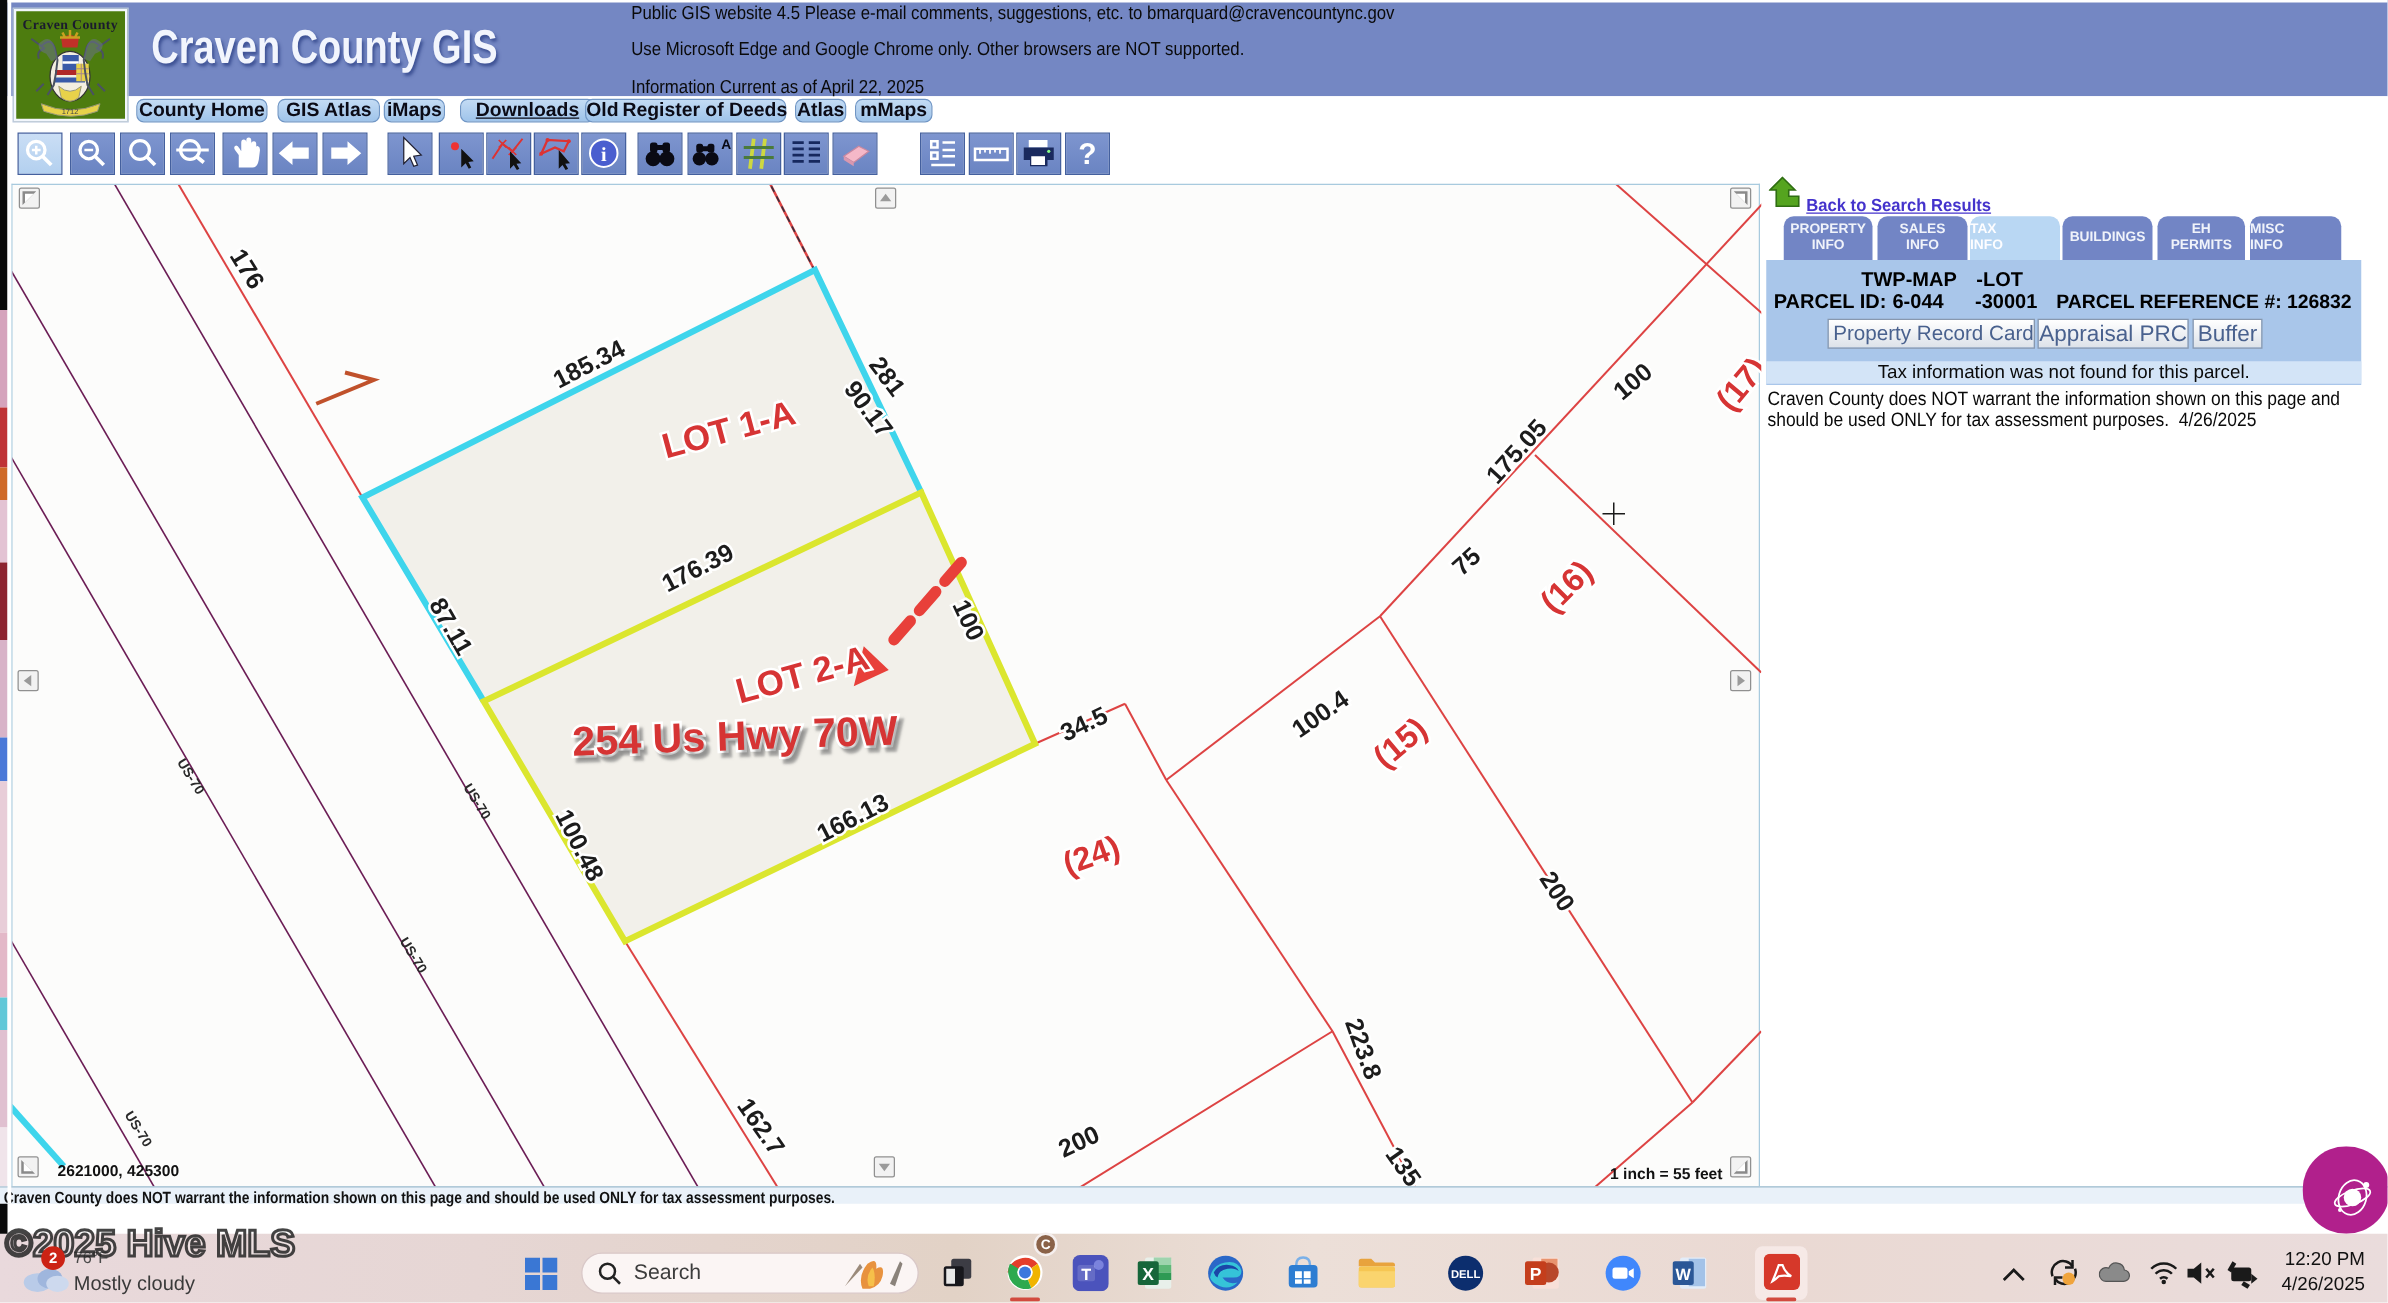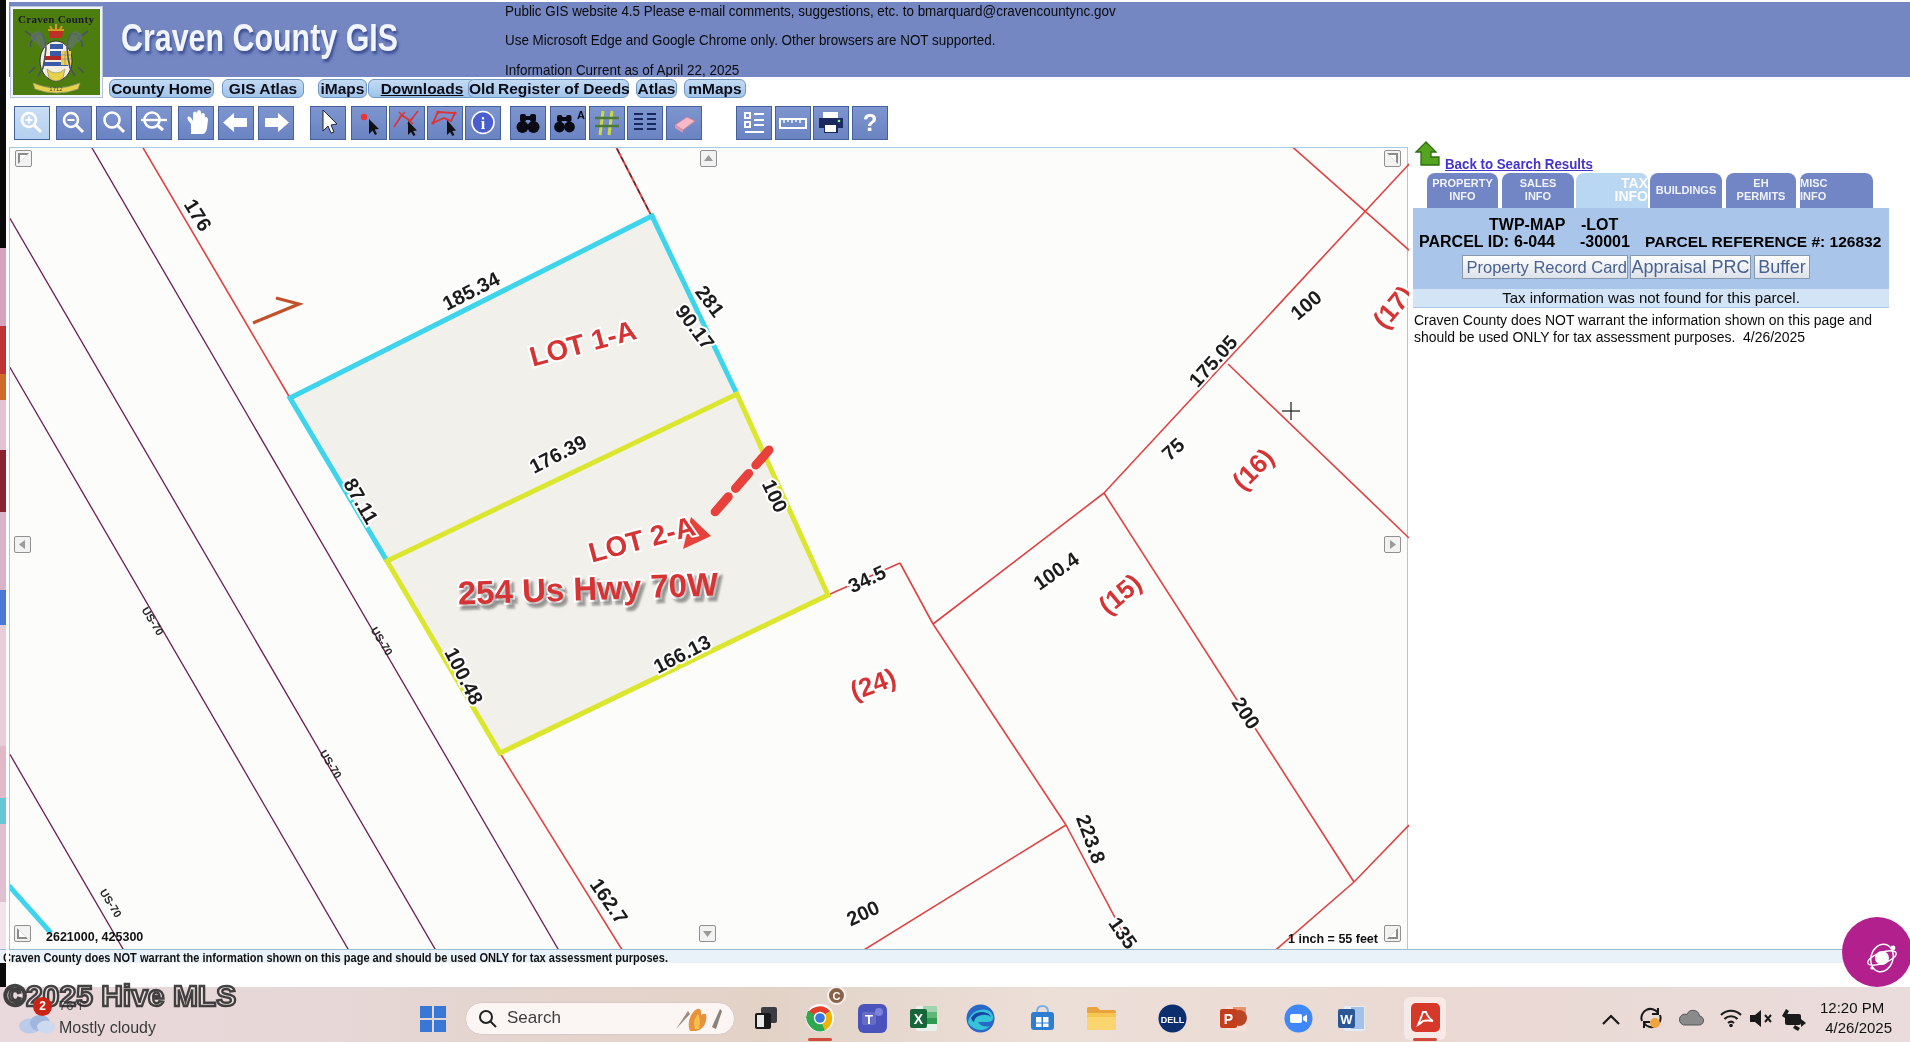--- a/index.html
+++ b/index.html
@@ -38,21 +38,21 @@
 <body>
 <div id="header"></div>
 <div id="topwhite"></div>
 <div id="title">Craven County GIS</div>
 <div class="hdrtxt" style="top:2px;">Public GIS website 4.5 Please e-mail comments, suggestions, etc. to bmarquard@cravencountync.gov</div>
 <div class="hdrtxt" style="top:31px;">Use Microsoft Edge and Google Chrome only. Other browsers are NOT supported.</div>
 <div class="hdrtxt" style="top:61px;">Information Current as of April 22, 2025</div>
 <div id="nav"></div>
 <div class="navbtn" style="left:109px;width:105px;">County Home</div>
 <div class="navbtn" style="left:222px;width:82px;">GIS Atlas</div>
-<div class="navbtn" style="left:318px;width:49px;">iMaps</div>
+<div class="navbtn" style="left:307px;width:49px;">iMaps</div>
 <div class="navbtn" style="left:368px;width:108px;text-decoration:underline;">Downloads</div>
 <div class="navbtn" style="left:468px;width:161px;">Old Register of Deeds</div>
 <div class="navbtn" style="left:636px;width:41px;">Atlas</div>
 <div class="navbtn" style="left:684px;width:62px;">mMaps</div>
 <div id="toolbar"></div>
 <div class="tbtn sel" style="left:14px;"><svg width="34" height="32" viewBox="0 0 34 32">
       <circle cx="14" cy="13" r="7" fill="none" stroke="#fff" stroke-width="2.6"></circle>
       <line x1="19" y1="18" x2="26" y2="25" stroke="#fff" stroke-width="3"></line>
       <line x1="10.5" y1="13" x2="17.5" y2="13" stroke="#fff" stroke-width="2"></line>
       <line x1="14" y1="9.5" x2="14" y2="16.5" stroke="#fff" stroke-width="2"></line>
@@ -282,21 +282,21 @@
 <div class="mbtn" style="left:1384px;top:925px;"><svg width="15" height="15">
       <polygon points="13,2 13,13 2,13" fill="#8a8a8a"></polygon>
       <polygon points="11,4 11,11 4,11" fill="#fff"></polygon>
     </svg></div>
 <svg class="abs" style="left:1415px;top:141px;" width="27" height="29" viewBox="0 0 27 29">
     <path d="M11 1 L21 11 L16 11 L16 16 L24 16 L24 24 L6 24 L6 11 L1 11 Z" fill="#55a41f" stroke="#2f6e12" stroke-width="1.3"></path>
   </svg>
 <a class="abs" style="left:1445px;top:156px;font-size:14px;font-weight:bold;color:#4433cc;text-decoration:underline;transform:scaleX(0.95);transform-origin:left;white-space:nowrap;">Back to Search Results</a>
 <div class="abs" style="left:1427px;top:173px;width:71px;height:35px;background:#7285c5;border-radius:8px 8px 0 0;color:#f0f3fa;font-weight:bold;font-size:11px;text-align:center;padding-top:4px;line-height:13px;">PROPERTY<br>INFO</div>
 <div class="abs" style="left:1502px;top:173px;width:72px;height:35px;background:#7285c5;border-radius:8px 8px 0 0;color:#f0f3fa;font-weight:bold;font-size:11px;text-align:center;padding-top:4px;line-height:13px;">SALES<br>INFO</div>
-<div class="abs" style="left:1576px;top:173px;width:72px;height:35px;background:#b9d7f3;border-radius:8px 8px 0 0;color:#fdfdff;font-weight:bold;font-size:14px;text-align:right;padding-top:4px;line-height:13px;">TAX<br>INFO</div>
+<div class="abs" style="left:1576px;top:173px;width:72px;height:35px;background:#b9d7f3;border-radius:8px 8px 0 0;color:#fdfdff;font-weight:bold;font-size:11px;text-align:left;padding-top:4px;line-height:13px;">TAX<br>INFO</div>
 <div class="abs" style="left:1650px;top:173px;width:72px;height:35px;background:#7285c5;border-radius:8px 8px 0 0;color:#f0f3fa;font-weight:bold;font-size:11px;text-align:center;line-height:35px;">BUILDINGS</div>
 <div class="abs" style="left:1726px;top:173px;width:70px;height:35px;background:#7285c5;border-radius:8px 8px 0 0;color:#f0f3fa;font-weight:bold;font-size:11px;text-align:center;padding-top:4px;line-height:13px;">EH<br>PERMITS</div>
 <div class="abs" style="left:1800px;top:173px;width:73px;height:35px;background:#7285c5;border-radius:8px 8px 0 0;color:#f0f3fa;font-weight:bold;font-size:11px;text-align:left;padding-top:4px;line-height:13px;">MISC<br>INFO</div>
 <div class="abs" style="left:1413px;top:208px;width:476px;height:100px;background:#a9c6ea;"></div>
 <div class="abs" style="left:1489px;top:216px;font-size:16px;font-weight:bold;color:#000;">TWP-MAP</div>
 <div class="abs" style="left:1581px;top:216px;font-size:16px;font-weight:bold;color:#000;">-LOT</div>
 <div class="abs" style="left:1419px;top:233px;font-size:16px;font-weight:bold;color:#000;">PARCEL ID:</div>
 <div class="abs" style="left:1514px;top:233px;font-size:16px;font-weight:bold;color:#000;">6-044</div>
 <div class="abs" style="left:1580px;top:233px;font-size:16px;font-weight:bold;color:#000;">-30001</div>
 <div class="abs" style="left:1645px;top:233px;font-size:15.5px;font-weight:bold;color:#000;">PARCEL REFERENCE #: 126832</div>
@@ -452,21 +452,21 @@
 <svg class="abs" style="left:1748px;top:1009px;" width="26" height="19" viewBox="0 0 26 19">
     <path d="M2 6 h5 l6 -5 v17 l-6 -5 h-5 Z" fill="#1a1a1a"></path>
     <path d="M17 6 l6 7 M23 6 l-6 7" stroke="#1a1a1a" stroke-width="2"></path>
   </svg>
 <svg class="abs" style="left:1779px;top:1006px;" width="28" height="26" viewBox="0 0 28 26">
     <path d="M3 10 L7 3 L10 5 L6 12 Z" fill="#1a1a1a"></path>
     <rect x="6" y="8" width="16" height="11" rx="2" fill="#1a1a1a"></rect>
     <path d="M22 13 l5 4 -5 4 Z" fill="#1a1a1a"></path>
     <path d="M16 19 l5 3 -2 3 -5 -3 Z" fill="#1a1a1a"></path>
   </svg>
-<div class="abs" style="left:1820px;top:999px;width:72px;text-align:left;font-size:15px;color:#111;">12:20 PM</div>
+<div class="abs" style="left:1820px;top:999px;width:72px;text-align:right;font-size:15px;color:#111;">12:20 PM</div>
 <div class="abs" style="left:1820px;top:1019px;width:72px;text-align:right;font-size:15px;color:#111;">4/26/2025</div>
 <svg class="abs" style="left:1842px;top:917px;z-index:12;" width="68" height="70" viewBox="0 0 68 70">
     <circle cx="35" cy="35" r="35" fill="#b1208c"></circle>
     <circle cx="40" cy="41" r="7" fill="#fff"></circle>
     <ellipse cx="40" cy="41" rx="15" ry="5.5" fill="none" stroke="#fff" stroke-width="1.4" transform="rotate(-20 40 41)"></ellipse>
     <ellipse cx="40" cy="41" rx="11" ry="14" fill="none" stroke="#fff" stroke-width="1.4" transform="rotate(16 40 41)"></ellipse>
     <circle cx="51" cy="31" r="2.4" fill="#fff"></circle>
     <circle cx="30" cy="51" r="1.6" fill="#fff"></circle>
   </svg>
 

